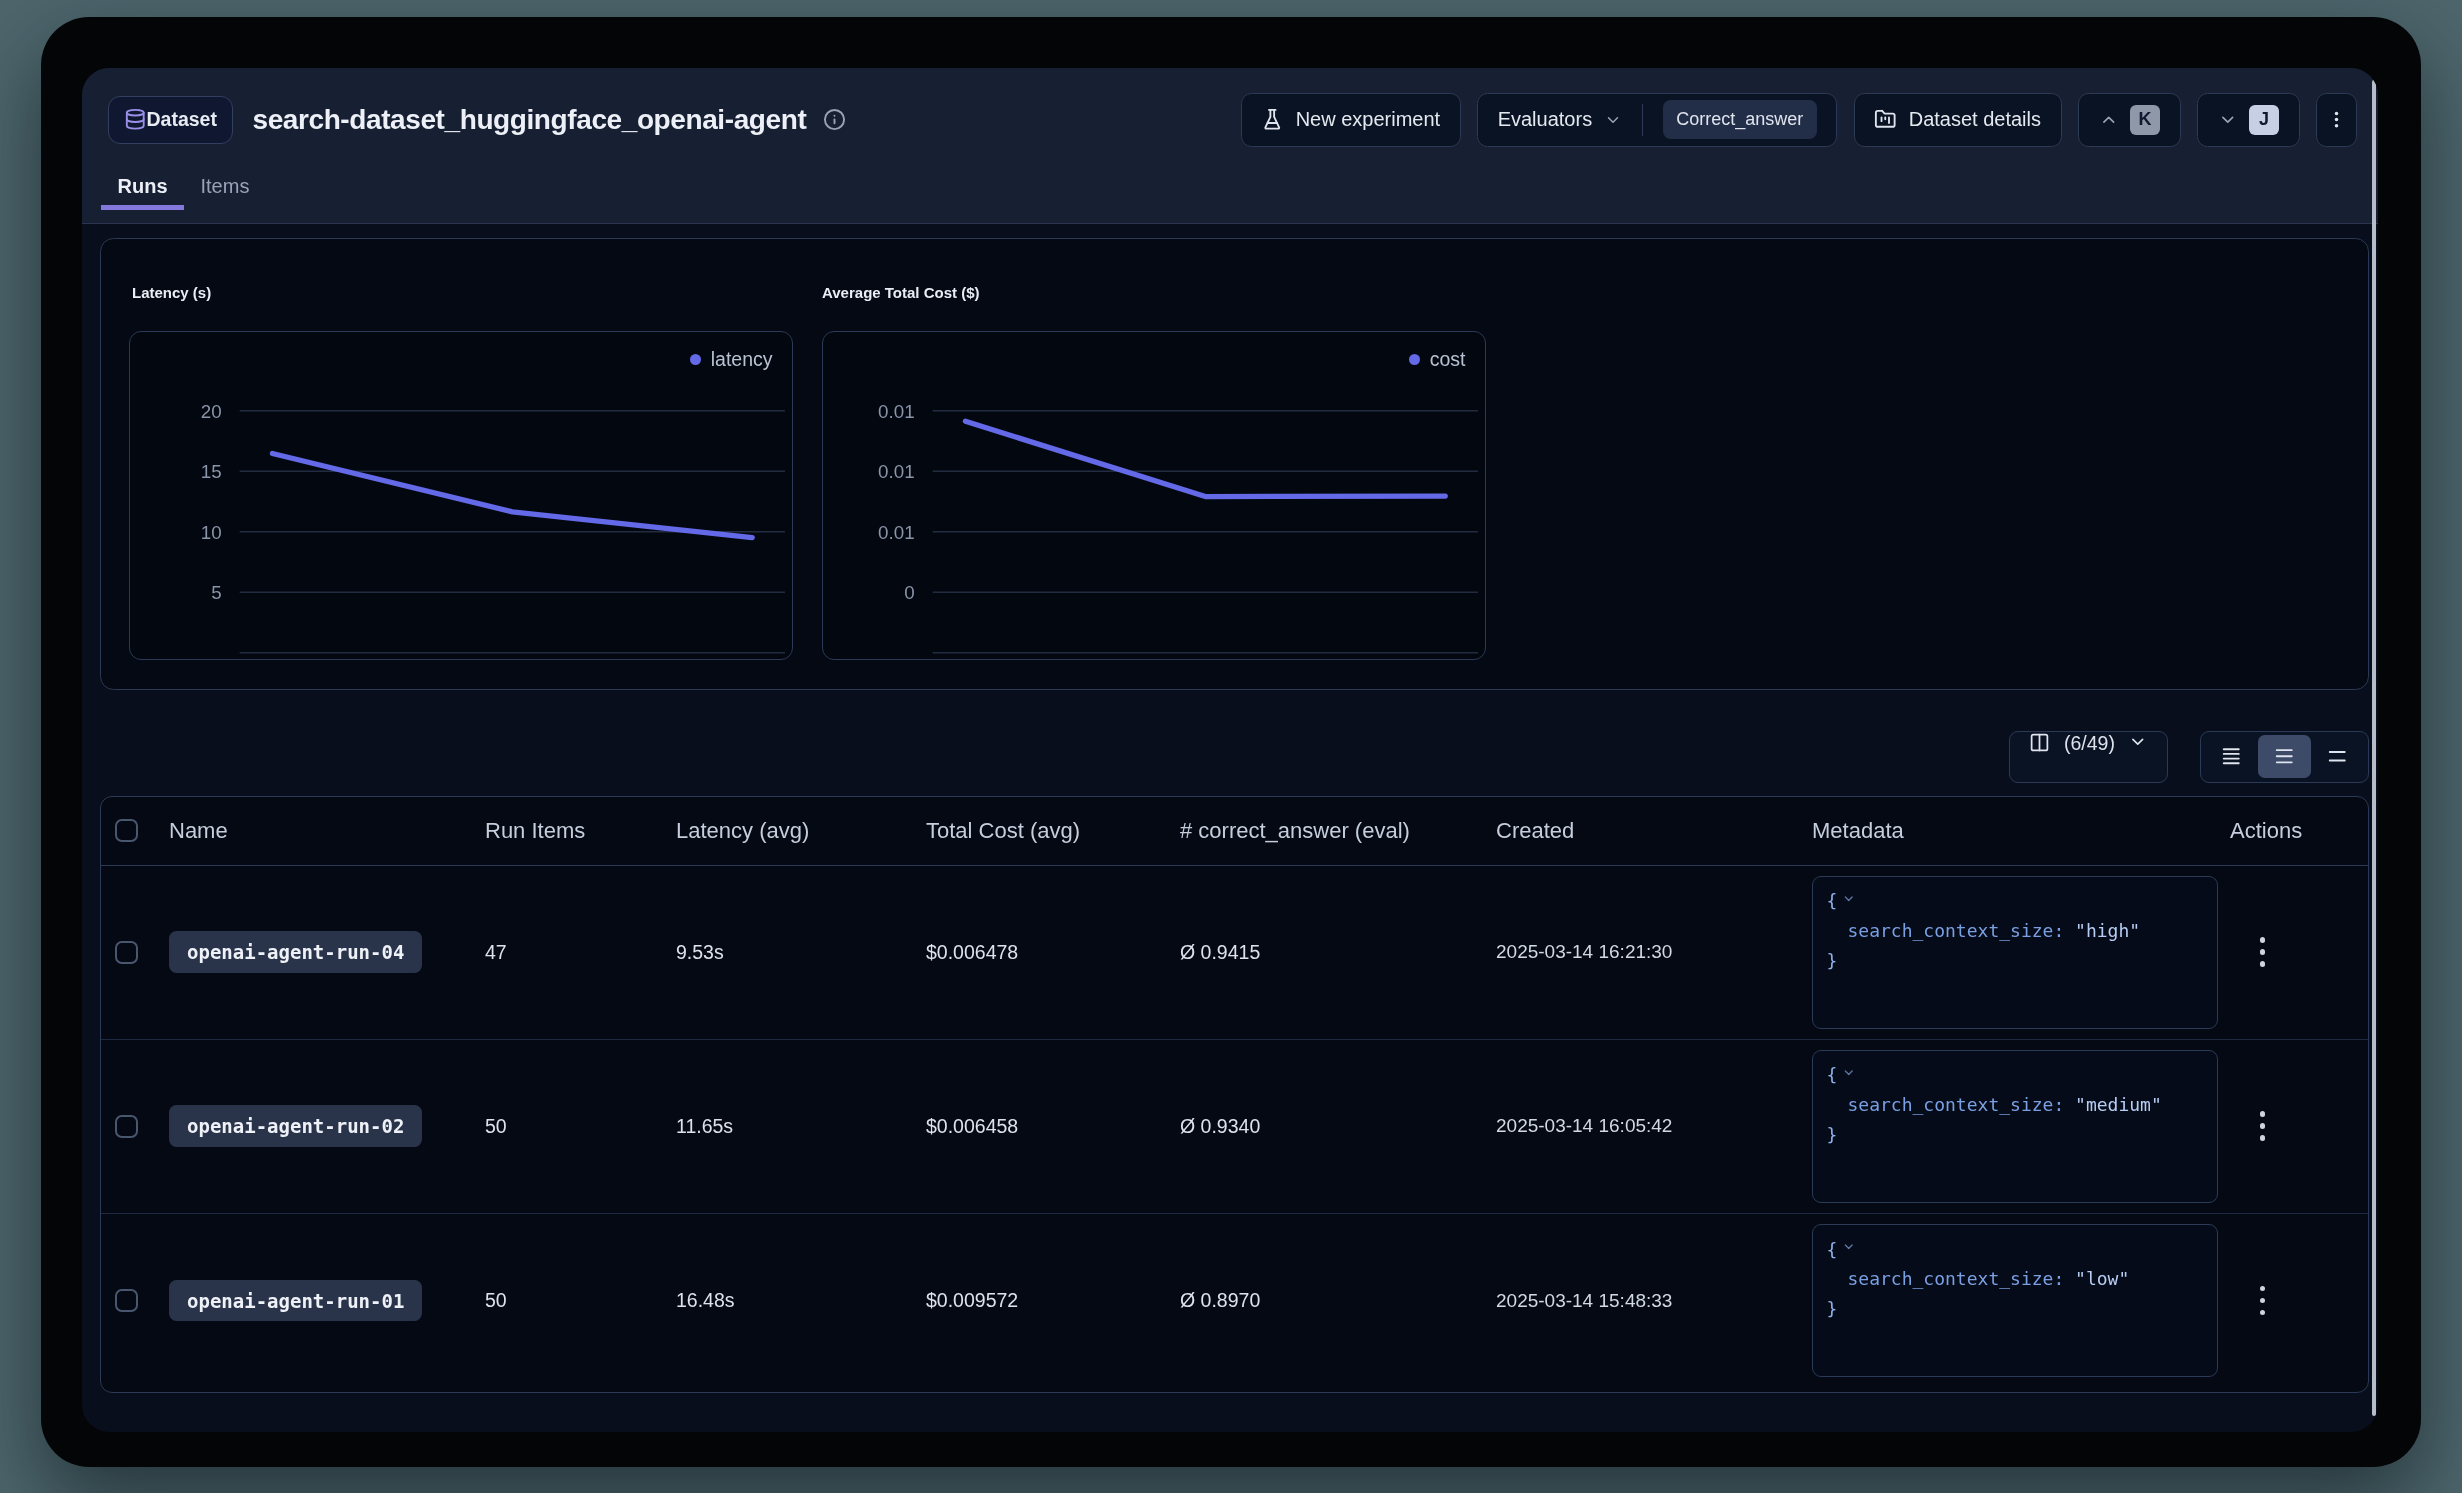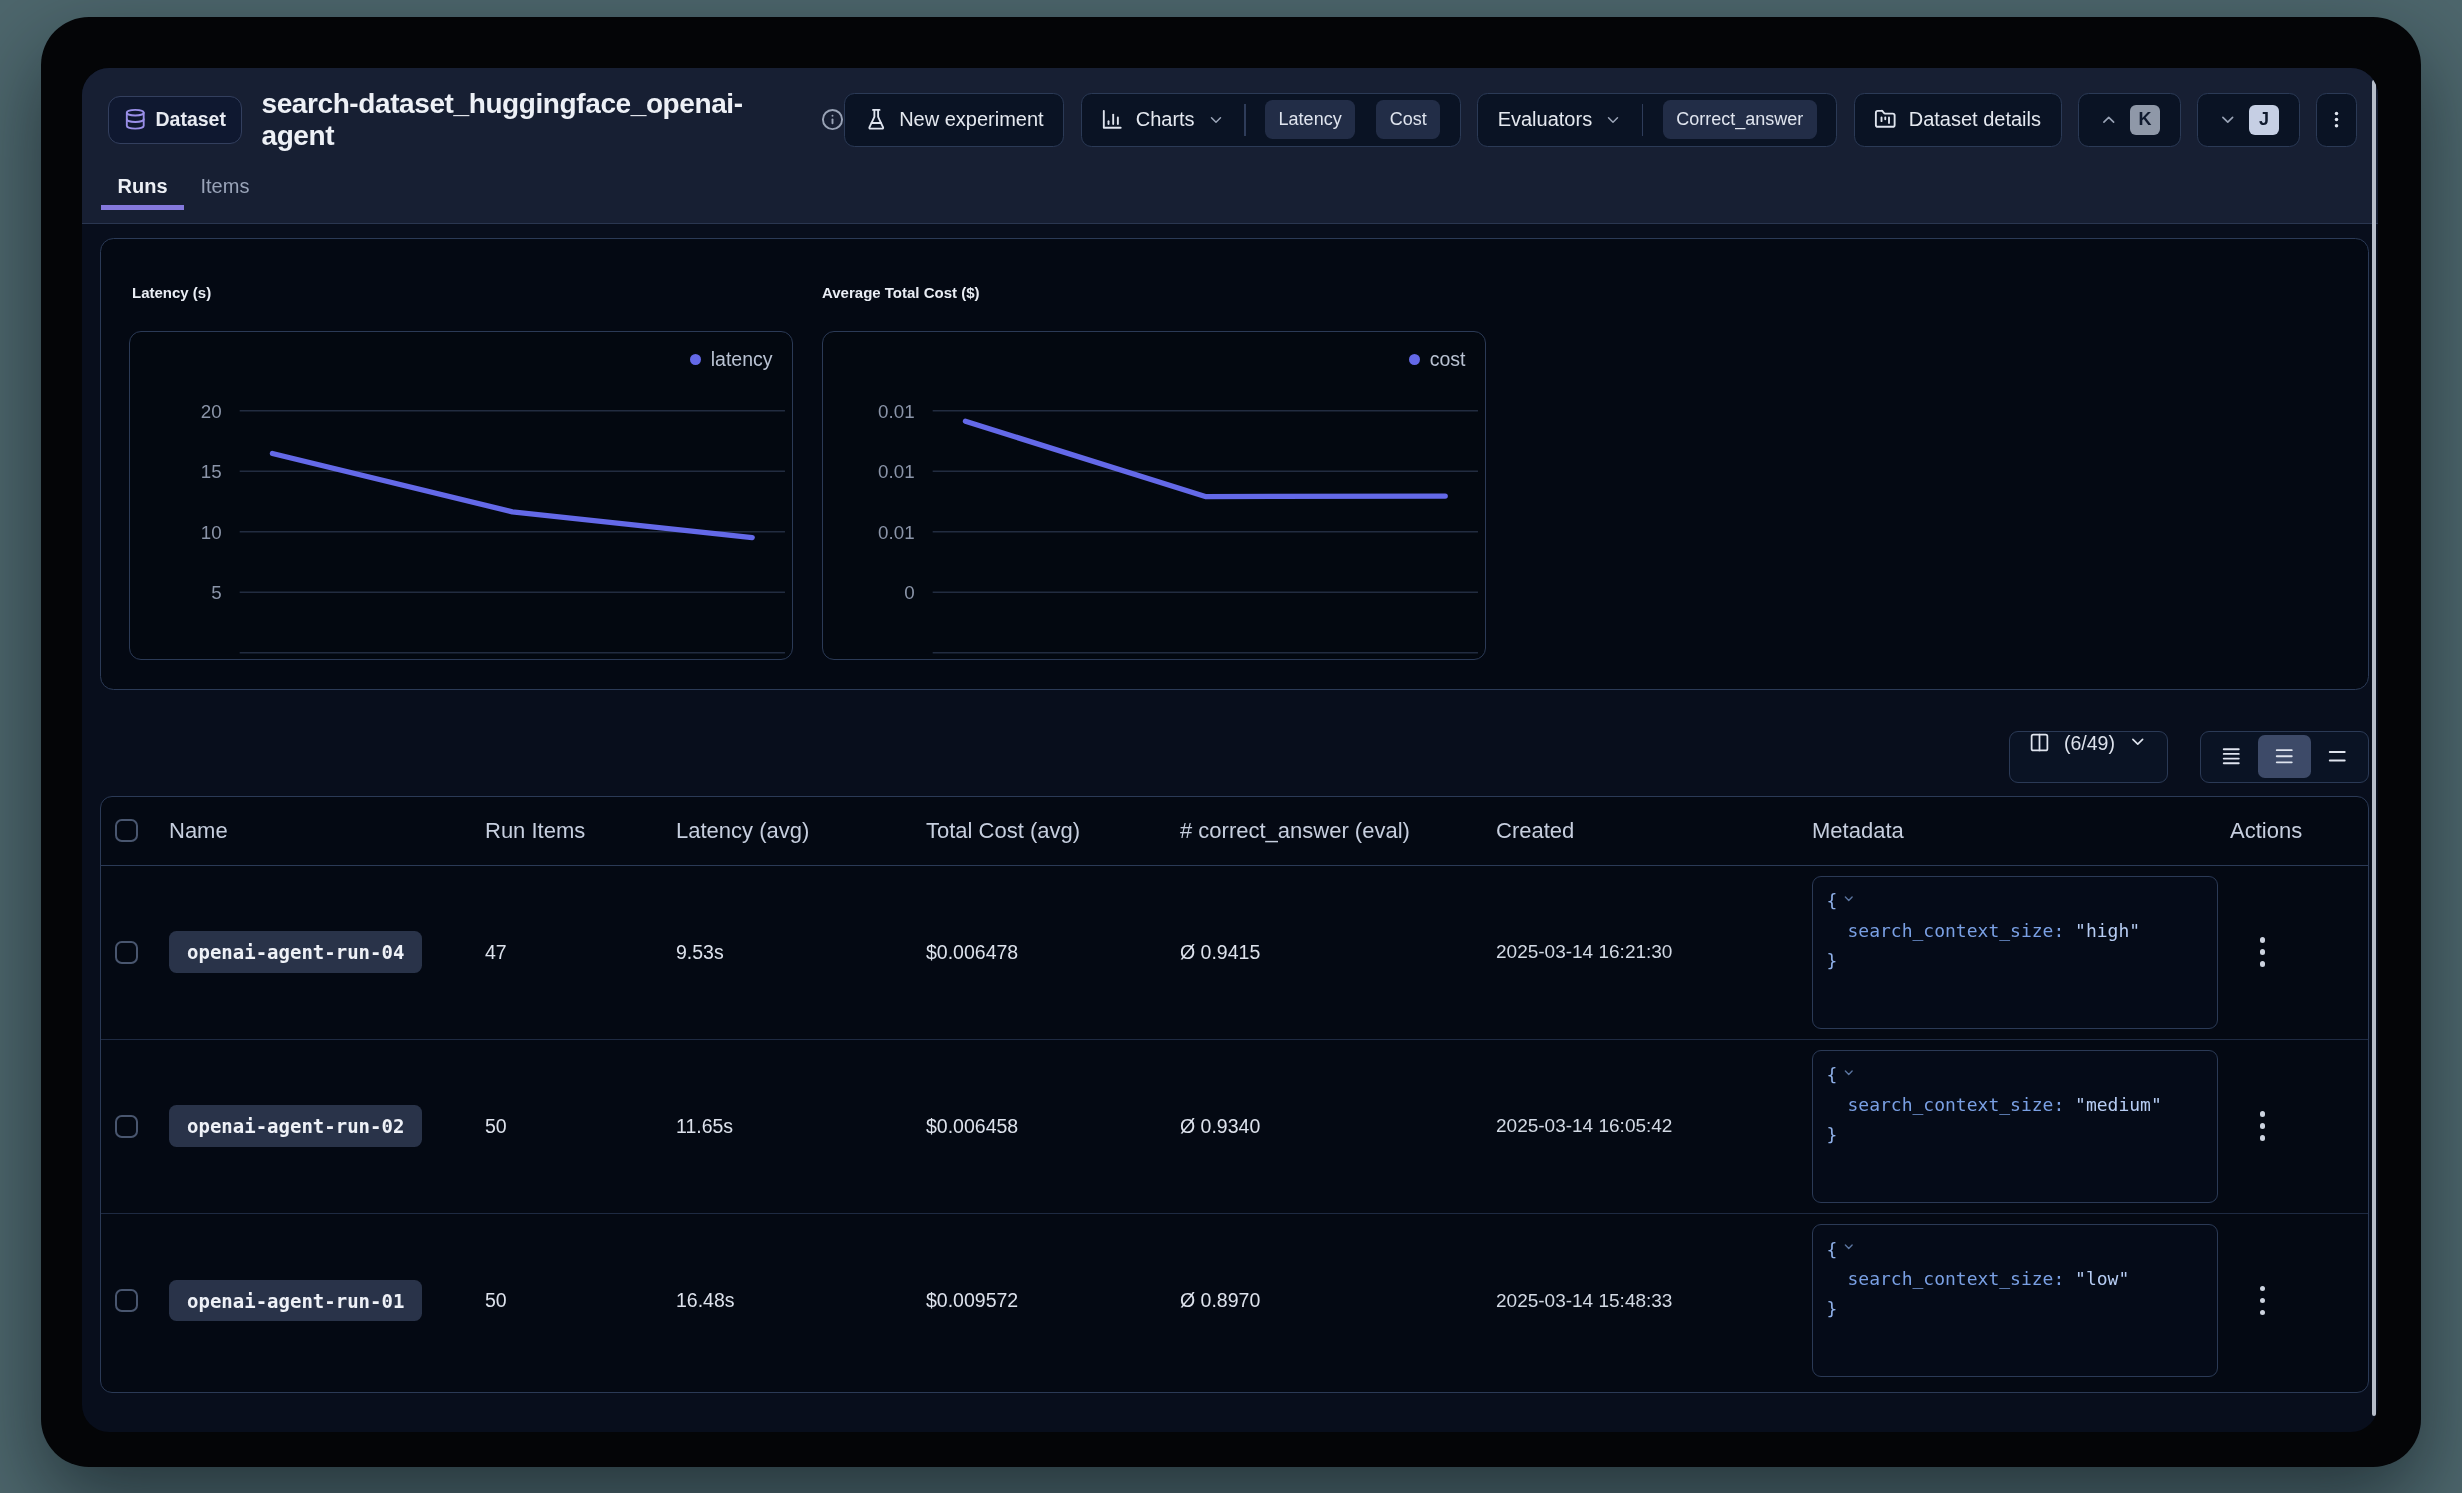--- a/index.html
+++ b/index.html
@@ -18,21 +18,21 @@
     position:absolute; left:41px; top:51px; right:43px; bottom:35px;
     background:#080e1c; border-radius:27px; overflow:hidden;
   }
   
   .band {
     position:absolute; top:0; left:0; right:0; height:156px;
     background:#171f33; border-bottom:1.5px solid #2a3650;
   }
   .row1 { position:absolute; left:26px; top:25px; right:21px; height:54px; display:flex; align-items:center; }
   .ds-badge {
-    display:flex; align-items:center; gap:9px; height:48px; padding:0 15px;
+    display:flex; align-items:center; height:48px; padding:0 15px;
     border:1.5px solid #333f5e; border-radius:12px; background:#0f1830;
     font-size:19.5px; font-weight:700; color:#e8ebf2;
   }
   .page-title { margin-left:19.5px; font-size:28px; font-weight:700; color:#edf0f6; letter-spacing:-0.4px; }
   .info-ic { margin-left:16.5px; display:flex; align-items:center; }
   .hactions { display:flex; gap:16.5px; margin-left:auto; align-items:flex-start; }
   .hbtn {
     height:54px; border:1.5px solid #2b3a56; border-radius:10.5px; background:#0a1324;
     display:flex; align-items:center; gap:12px; padding:0 19.5px;
     font-size:20px; font-weight:500; color:#e4e8ef; cursor:pointer; white-space:nowrap;
@@ -145,35 +145,20 @@
         <div class="hactions">
           <div class="hbtn">
             <svg class="ic" width="22.5" height="22.5" viewBox="0 0 24 24">
               <path d="M10 2v7.5L4.7 20.6a1 1 0 0 0 .9 1.4h12.8a1 1 0 0 0 .9-1.4L14 9.5V2"></path>
                 <path d="M8.5 2h7"></path>
                 <path d="M7 16h10"></path>
             </svg>
             <span>New experiment</span>
           </div>
 
-          <div class="hbtn">
-            <svg class="ic" width="22.5" height="22.5" viewBox="0 0 24 24">
-              <path d="M3 3v18h18"></path>
-                <path d="M8 17v-3"></path>
-                <path d="M13 17V7"></path>
-                <path d="M18 17V10"></path>
-            </svg>
-            <span>Charts</span>
-            <svg class="ic ic-muted" width="18" height="18" viewBox="0 0 24 24">
-                <path d="m6 9 6 6 6-6"></path>
-              </svg>
-            <span class="vdiv"></span>
-            <span class="chip">Latency</span>
-            <span class="chip">Cost</span>
-          </div>
 
           <div class="hbtn">
             <span>Evaluators</span>
             <svg class="ic ic-muted" width="18" height="18" viewBox="0 0 24 24">
                 <path d="m6 9 6 6 6-6"></path>
               </svg>
             <span class="vdiv"></span>
             <span class="chip">Correct_answer</span>
           </div>
 

